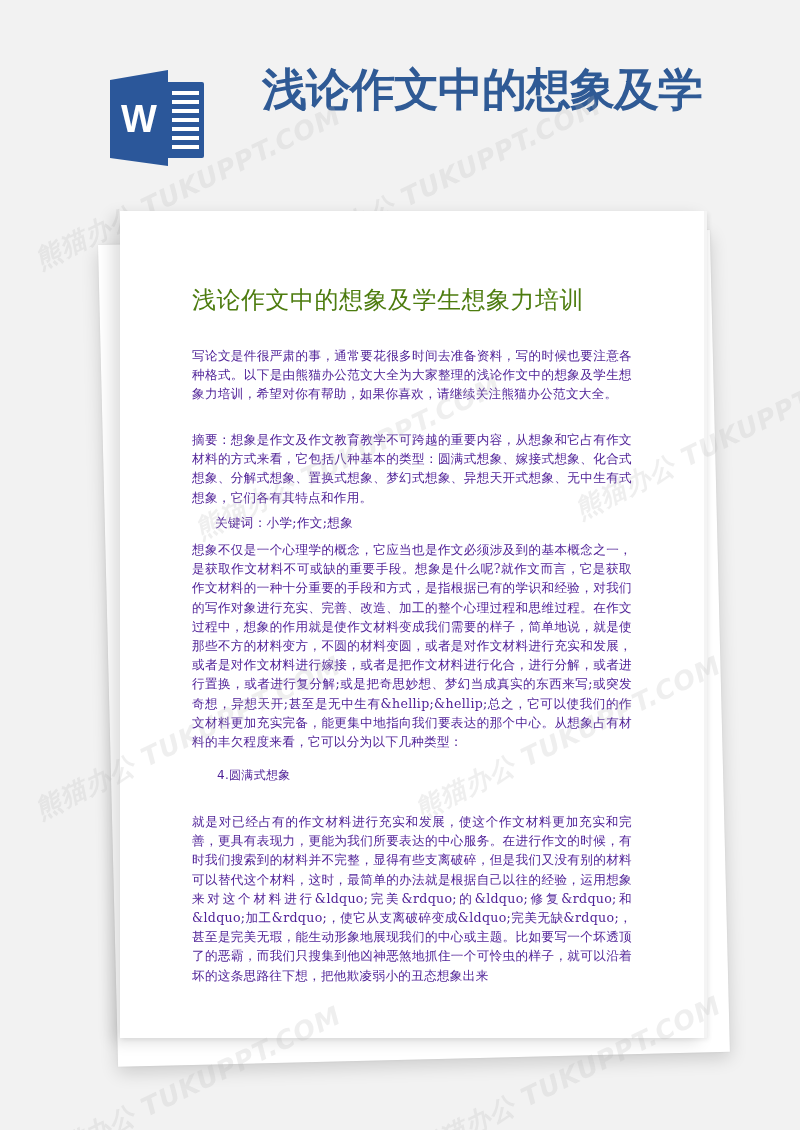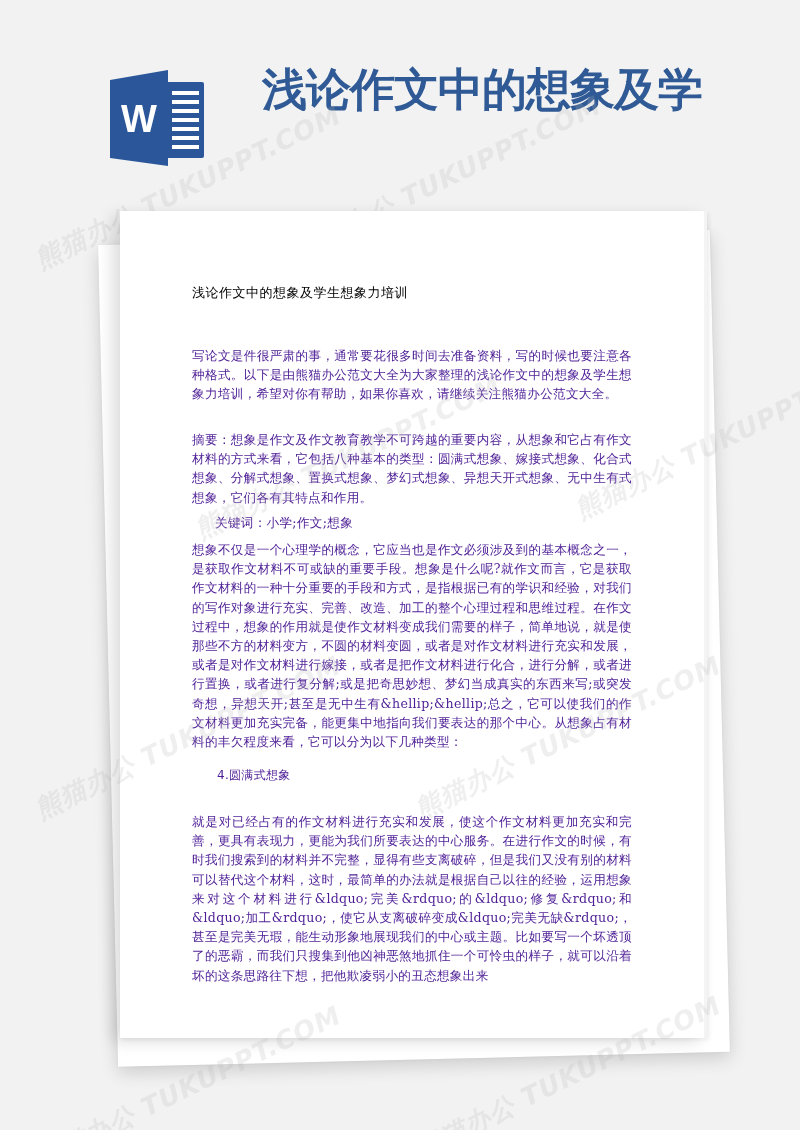--- a/index.html
+++ b/index.html
@@ -62,22 +62,22 @@
     position: absolute;
     left: 72px; top: 0;
     width: 440px;
     color: #333333;
     font-family: "DejaVu Serif", "Liberation Serif", serif;
   }
   .doc-title {
     position: absolute;
     top: 73px; left: 0;
     font-family: "DejaVu Sans", "Liberation Sans", sans-serif;
-    font-size: 13px;
-    color: #000000;
+    font-size: 24px;
+    color: #4d7c0f;
     white-space: nowrap;
     letter-spacing: 0.5px;
     margin: 0;
     font-weight: normal;
   }
   .para {
     position: absolute;
     left: 0;
     width: 440px;
     font-size: 12.6px;

